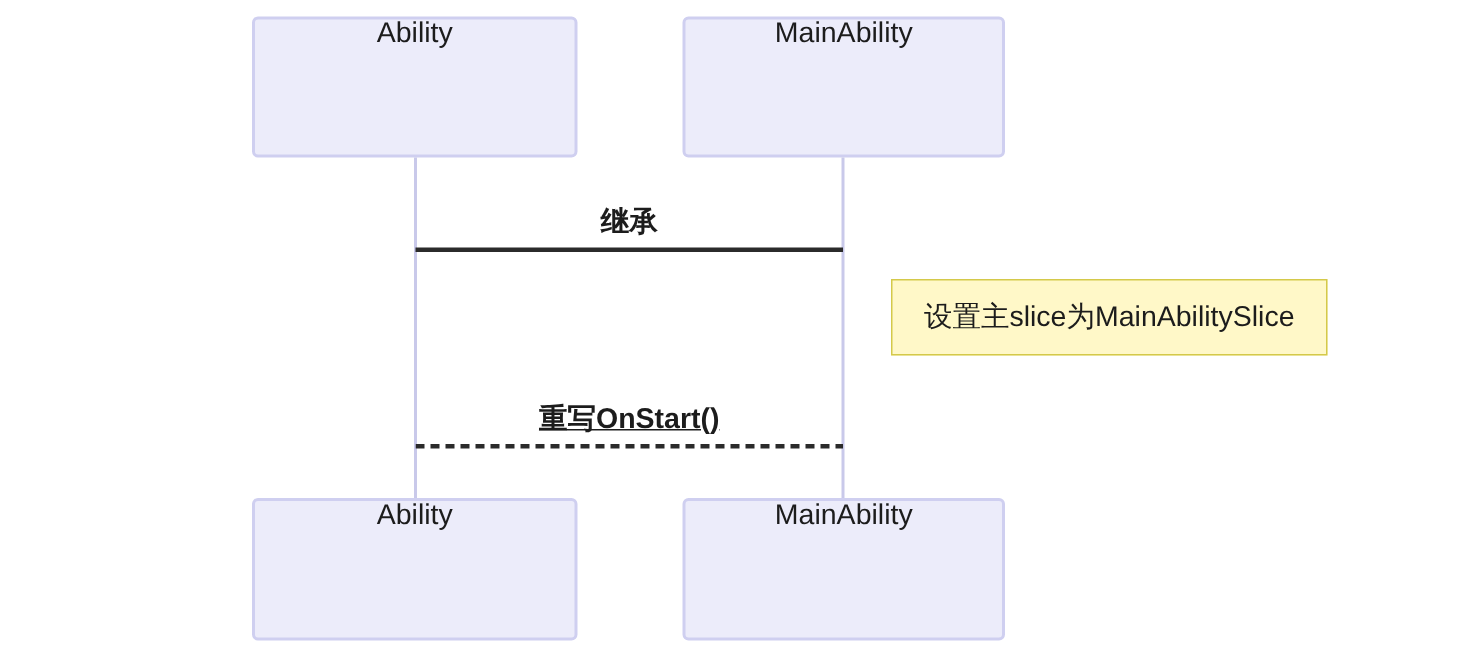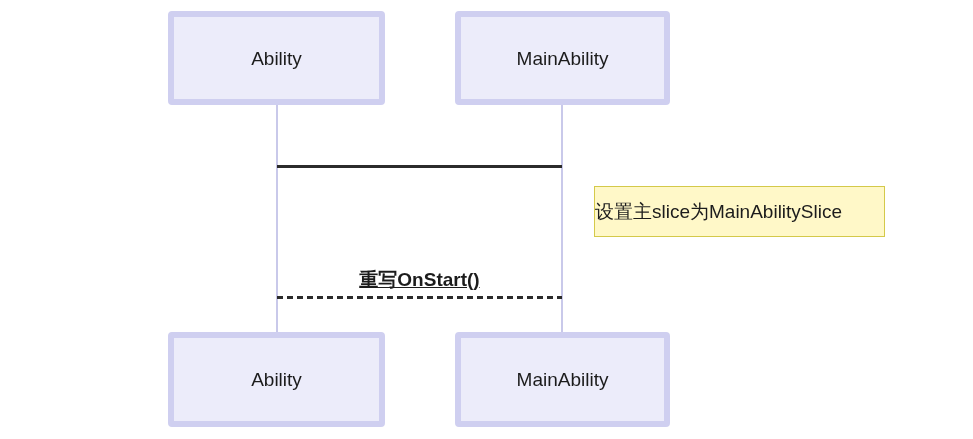--- a/index.html
+++ b/index.html
@@ -15,24 +15,24 @@
     width: 973px;
     height: 439px;
     background: #ffffff;
     overflow: hidden;
   }
   
   .actor-box {
     position: absolute;
     box-sizing: border-box;
     background: #ececfa;
-    border: 6px solid #15803d;
+    border: 2px solid #15803d;
     border-radius: 4px;
     display: flex;
-    align-items: center;
+    align-items: flex-start;
     justify-content: center;
   }
   .actor-label {
     font-size: 19px;
     color: #1c1c1c;
     font-family: "Liberation Sans", sans-serif;
     line-height: 1;
     white-space: nowrap;
   }
   
@@ -66,20 +66,21 @@
     line-height: 1;
   }
   
   .note-box {
     position: absolute;
     box-sizing: border-box;
     background: #fff8c8;
     border: 1px solid #d4c94a;
     display: flex;
     align-items: center;
+    justify-content: center;
   }
   .note-text {
     font-size: 19px;
     color: #1c1c1c;
     white-space: nowrap;
     line-height: 1;
   }
 </style>
 </head>
 <body>
@@ -90,20 +91,21 @@
     <span class="actor-label">Ability</span>
   </div>
 
   <div class="actor-box" id="top-box-1" style="left: 455px; top: 11px; width: 215px; height: 94px; background: rgb(236, 236, 250); border-color: rgb(207, 207, 240);">
     <span class="actor-label">MainAbility</span>
   </div>
 
   <div class="lifeline" id="lifeline-0" style="left: 276px; top: 105px; height: 227px; background: rgb(201, 201, 234);"></div>
   <div class="lifeline" id="lifeline-1" style="left: 561px; top: 105px; height: 227px; background: rgb(201, 201, 234);"></div>
 
+  <div class="msg-label" id="msg-label-0" style="left: 277px; width: 285px; top: 139px;">继承</div>
   <div class="msg-line solid" id="msg-line-0" style="left: 277px; width: 285px; top: 165px; border-top-color: rgb(43, 43, 43);"></div>
 
   <div class="msg-label" id="msg-label-1" style="left: 277px; width: 285px; top: 270px; text-decoration: underline;">重写OnStart()</div>
   <div class="msg-line dashed" id="msg-line-1" style="left: 277px; width: 285px; top: 296px; background-image: linear-gradient(to right, rgb(43, 43, 43) 0px, rgb(43, 43, 43) 58%, rgba(0, 0, 0, 0) 58%, rgba(0, 0, 0, 0) 100%);"></div>
 
   <div class="note-box" id="note-0" style="left: 594px; top: 186px; width: 291px; height: 51px; background: rgb(255, 248, 200); border-color: rgb(212, 201, 74);">
     <span class="note-text">设置主slice为MainAbilitySlice</span>
   </div>
 
   <div class="actor-box" id="bottom-box-0" style="left: 168px; top: 332px; width: 217px; height: 95px; background: rgb(236, 236, 250); border-color: rgb(207, 207, 240);">

